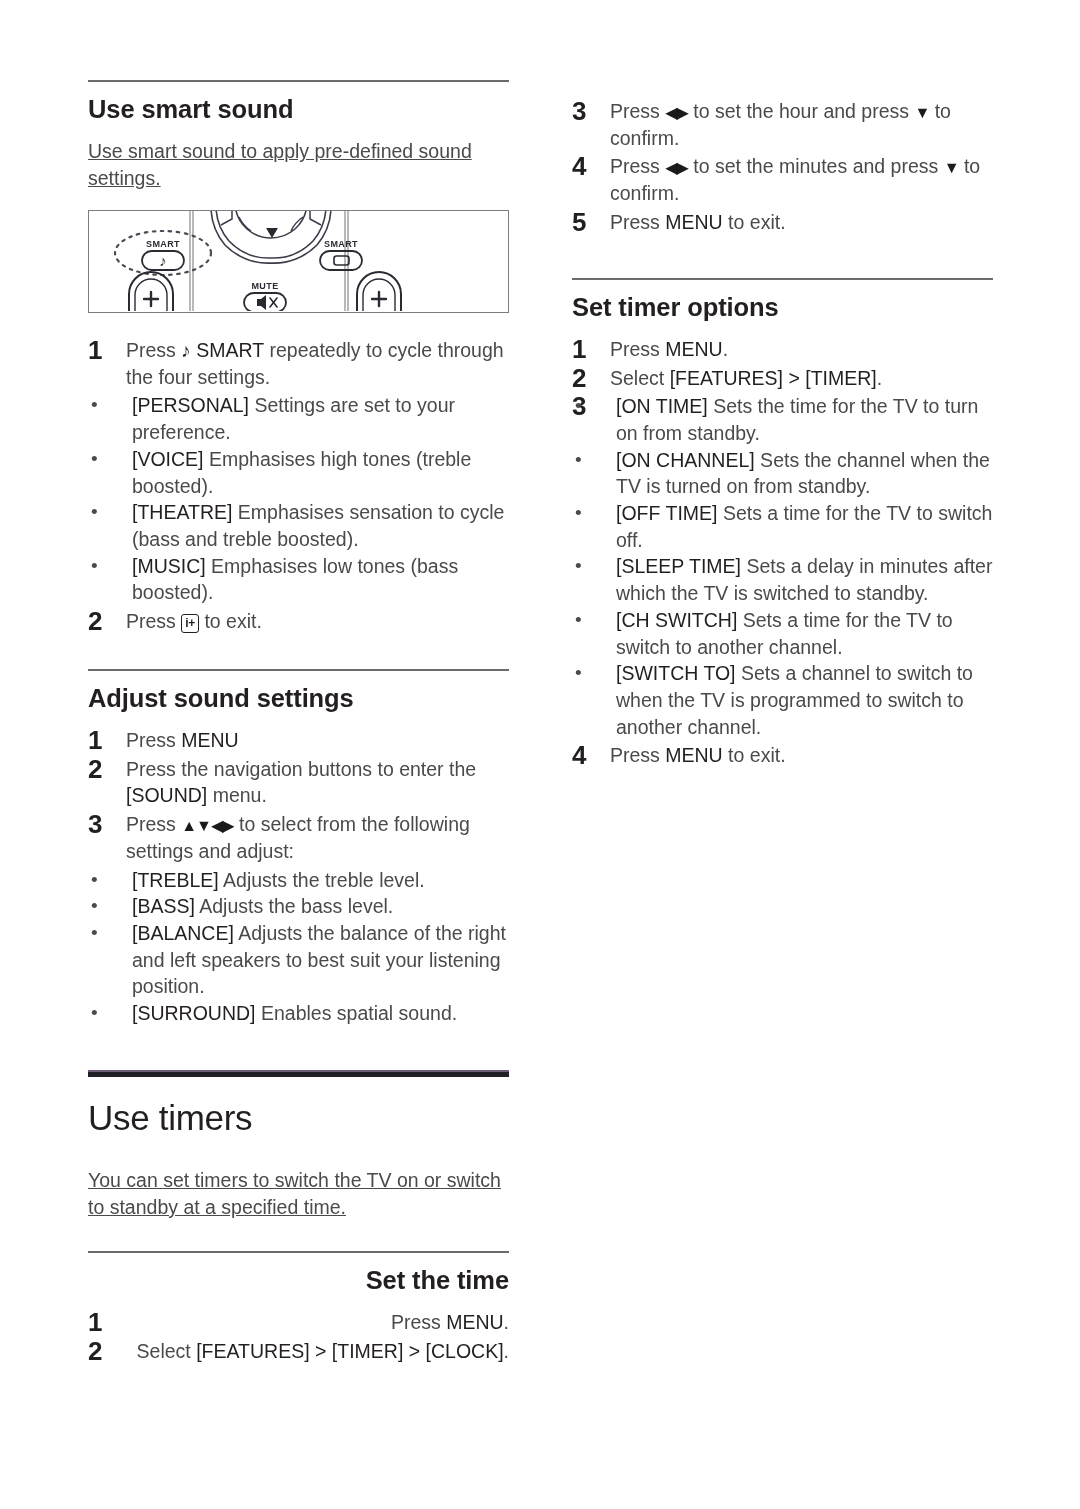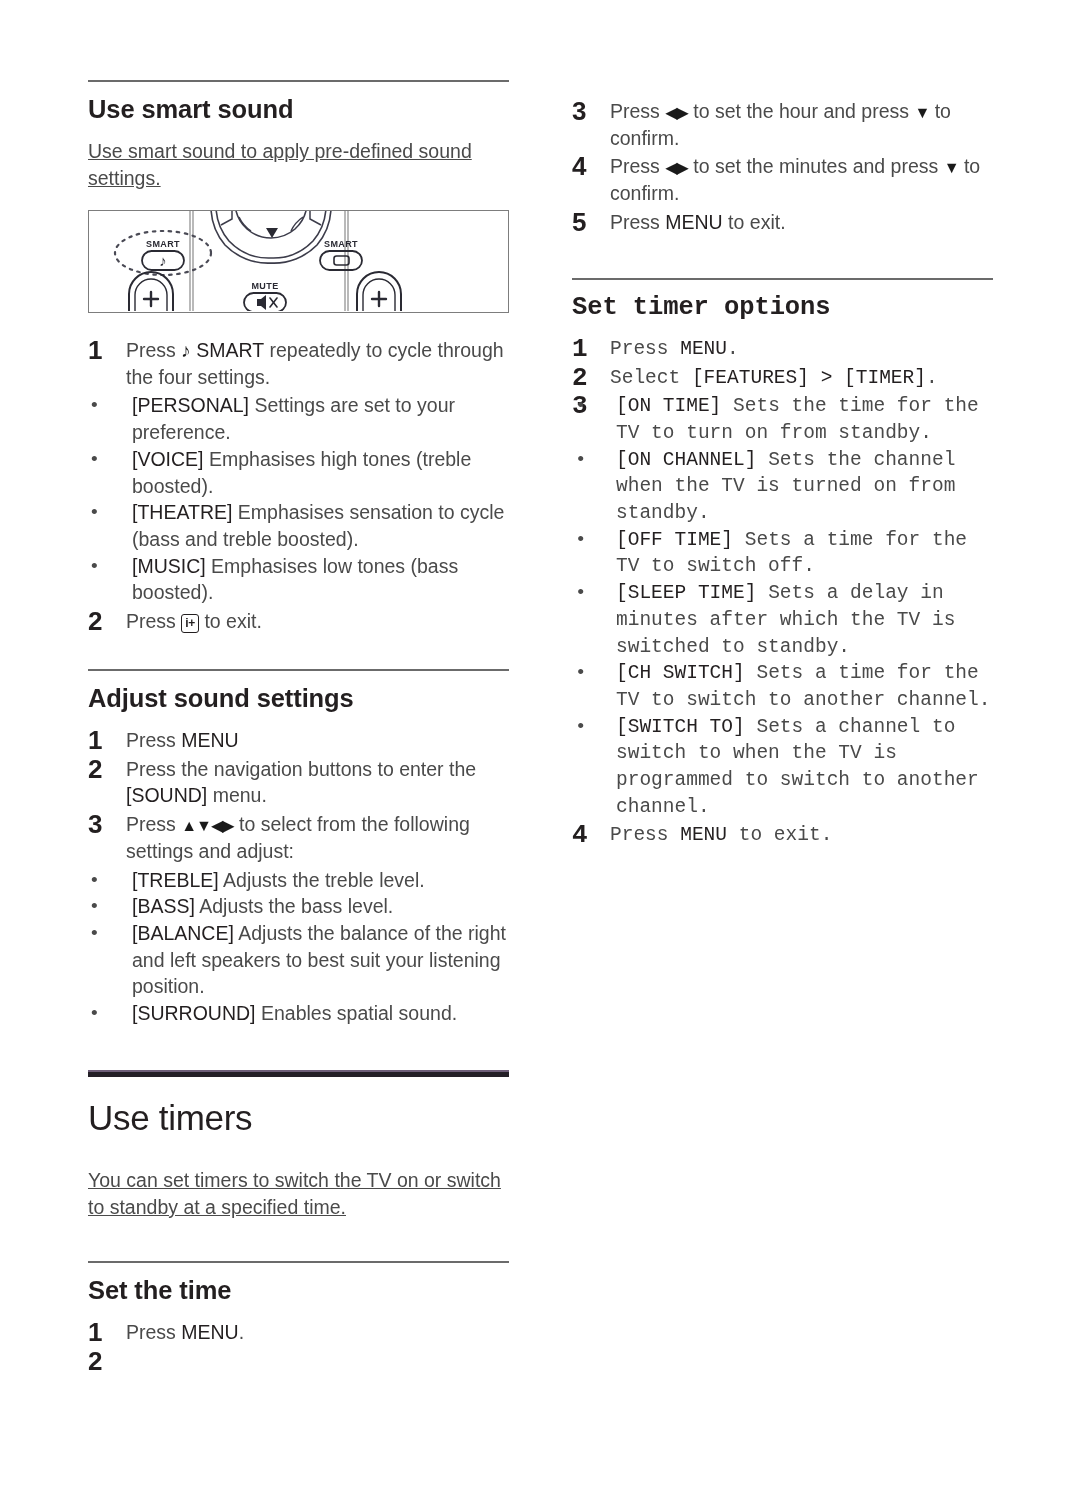--- a/index.html
+++ b/index.html
@@ -308,30 +308,31 @@
         </li>
       </ul>
     </div>
 
     <div style="margin-top:43px;">
       <div class="rule-major"></div>
       <h1 class="major-head">Use timers</h1>
       <p class="body">You can set timers to switch the TV on or switch to standby at a specified time.</p>
     </div>
 
-    <div style="margin-top:40px;">
+    <div style="margin-top:30px;text-align:right;">
       <div class="rule-section"></div>
       <h2 class="sec-head">Set the time</h2>
       <ol class="steps">
         <li class="step">
           <span class="num">1</span>
           <span><span>Press </span><span class="kb">MENU</span><span>.</span></span>
         </li>
         <li class="step">
           <span class="num">2</span>
+          <span><span>Select </span><span class="tok">[FEATURES] &gt; [TIMER] &gt; [CLOCK]</span><span>.</span></span>
         </li>
       </ol>
     </div>
 
   </div>
 
   <div class="col col-right">
 
     <ol class="steps" style="margin-top:18px;">
       <li class="step">
@@ -341,21 +342,21 @@
       <li class="step">
         <span class="num">4</span>
         <span><span>Press </span><span class="arrow">◀▶</span><span> to set the minutes and press </span><span class="arrow">▼</span><span> to confirm.</span></span>
       </li>
       <li class="step">
         <span class="num">5</span>
         <span><span>Press </span><span class="kb">MENU</span><span> to exit.</span></span>
       </li>
     </ol>
 
-    <div style="margin-top:42px;font-family:Liberation Mono, monospace;">
+    <div style="margin-top:42px;">
       <div class="rule-section"></div>
       <h2 class="sec-head">Set timer options</h2>
 
       <ol class="steps">
         <li class="step">
           <span class="num">1</span>
           <span><span>Press </span><span class="kb">MENU</span><span>.</span></span>
         </li>
         <li class="step">
           <span class="num">2</span>

